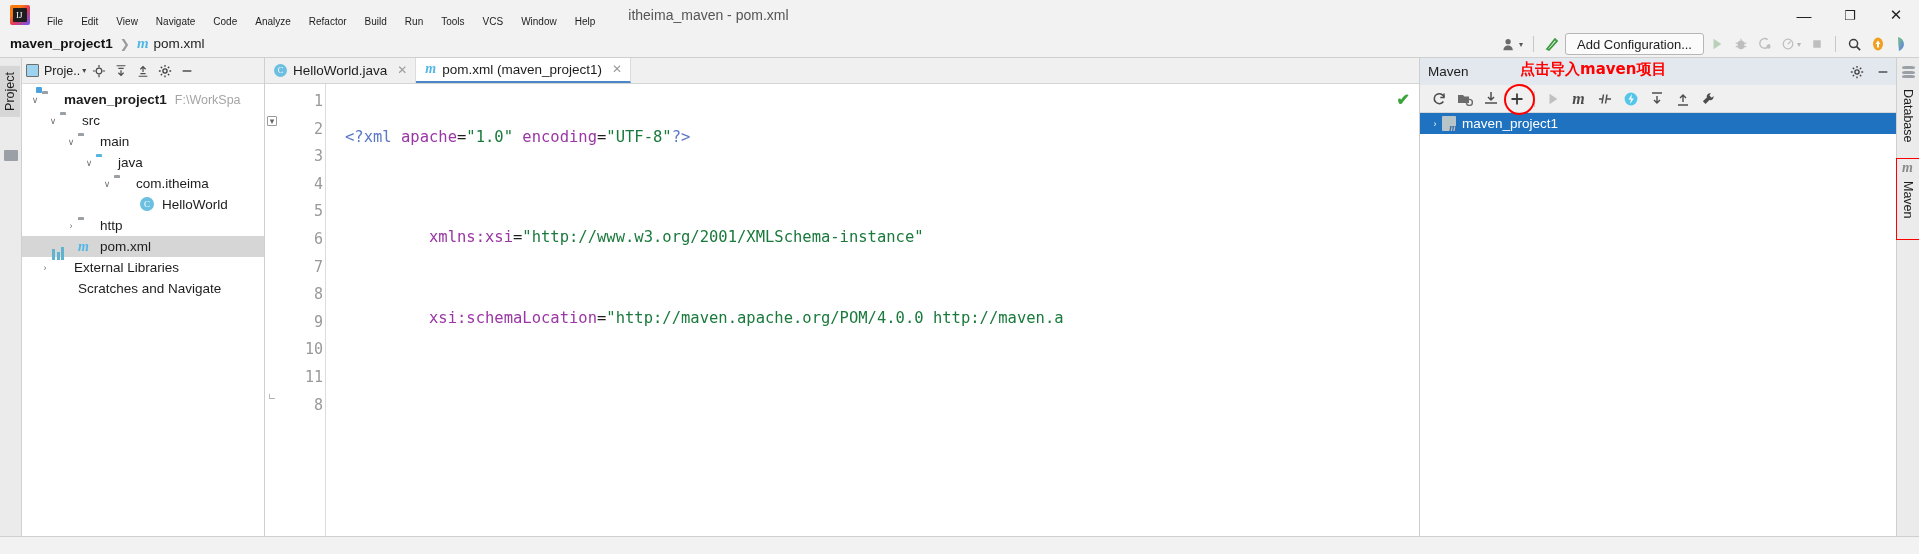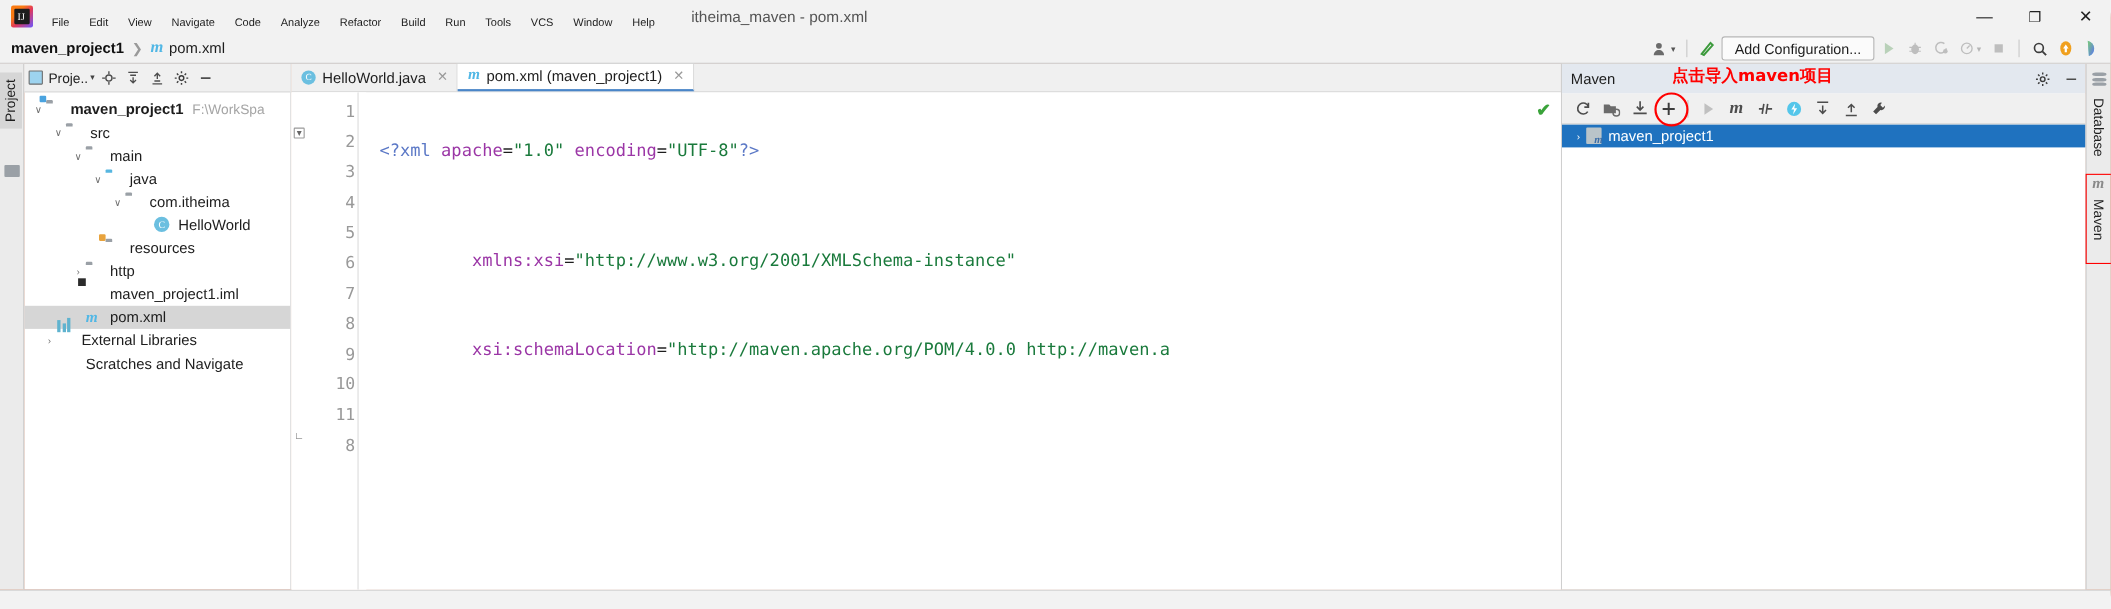--- a/index.html
+++ b/index.html
@@ -340,35 +340,27 @@
         </div>
 
         <div class="tnode" style="padding-left:104px">
           <span class="arrow none"></span>
           <span class="ico">
               <span class="cls-ic">C</span>
             </span>
           <span class="tlabel">HelloWorld</span>
         </div>
 
-        <div class="tnode" style="padding-left:74px">
-          <span class="ico"><span class="fold"><span class="badge orange"></span></span></span>
-          <span class="tlabel">resources</span>
-        </div>
 
         <div class="tnode" style="padding-left:42px">
           <span class="arrow">›</span>
           <span class="ico"><span class="fold"></span></span>
           <span class="tlabel">http</span>
         </div>
 
-        <div class="tnode" style="padding-left:56px">
-          <span class="ico"><span class="iml-ic"></span></span>
-          <span class="tlabel">maven_project1.iml</span>
-        </div>
 
         <div class="tnode sel" style="padding-left:56px">
           <span class="ico"><span class="m-ic">m</span></span>
           <span class="tlabel">pom.xml</span>
         </div>
 
         <div class="tnode" style="padding-left:16px">
           <span class="arrow">›</span>
           <span class="ico">
             <span class="lib-ic"><i style="left:0;height:11px"></i><i style="left:4.5px;height:8px"></i><i style="left:9px;height:13px"></i></span>

